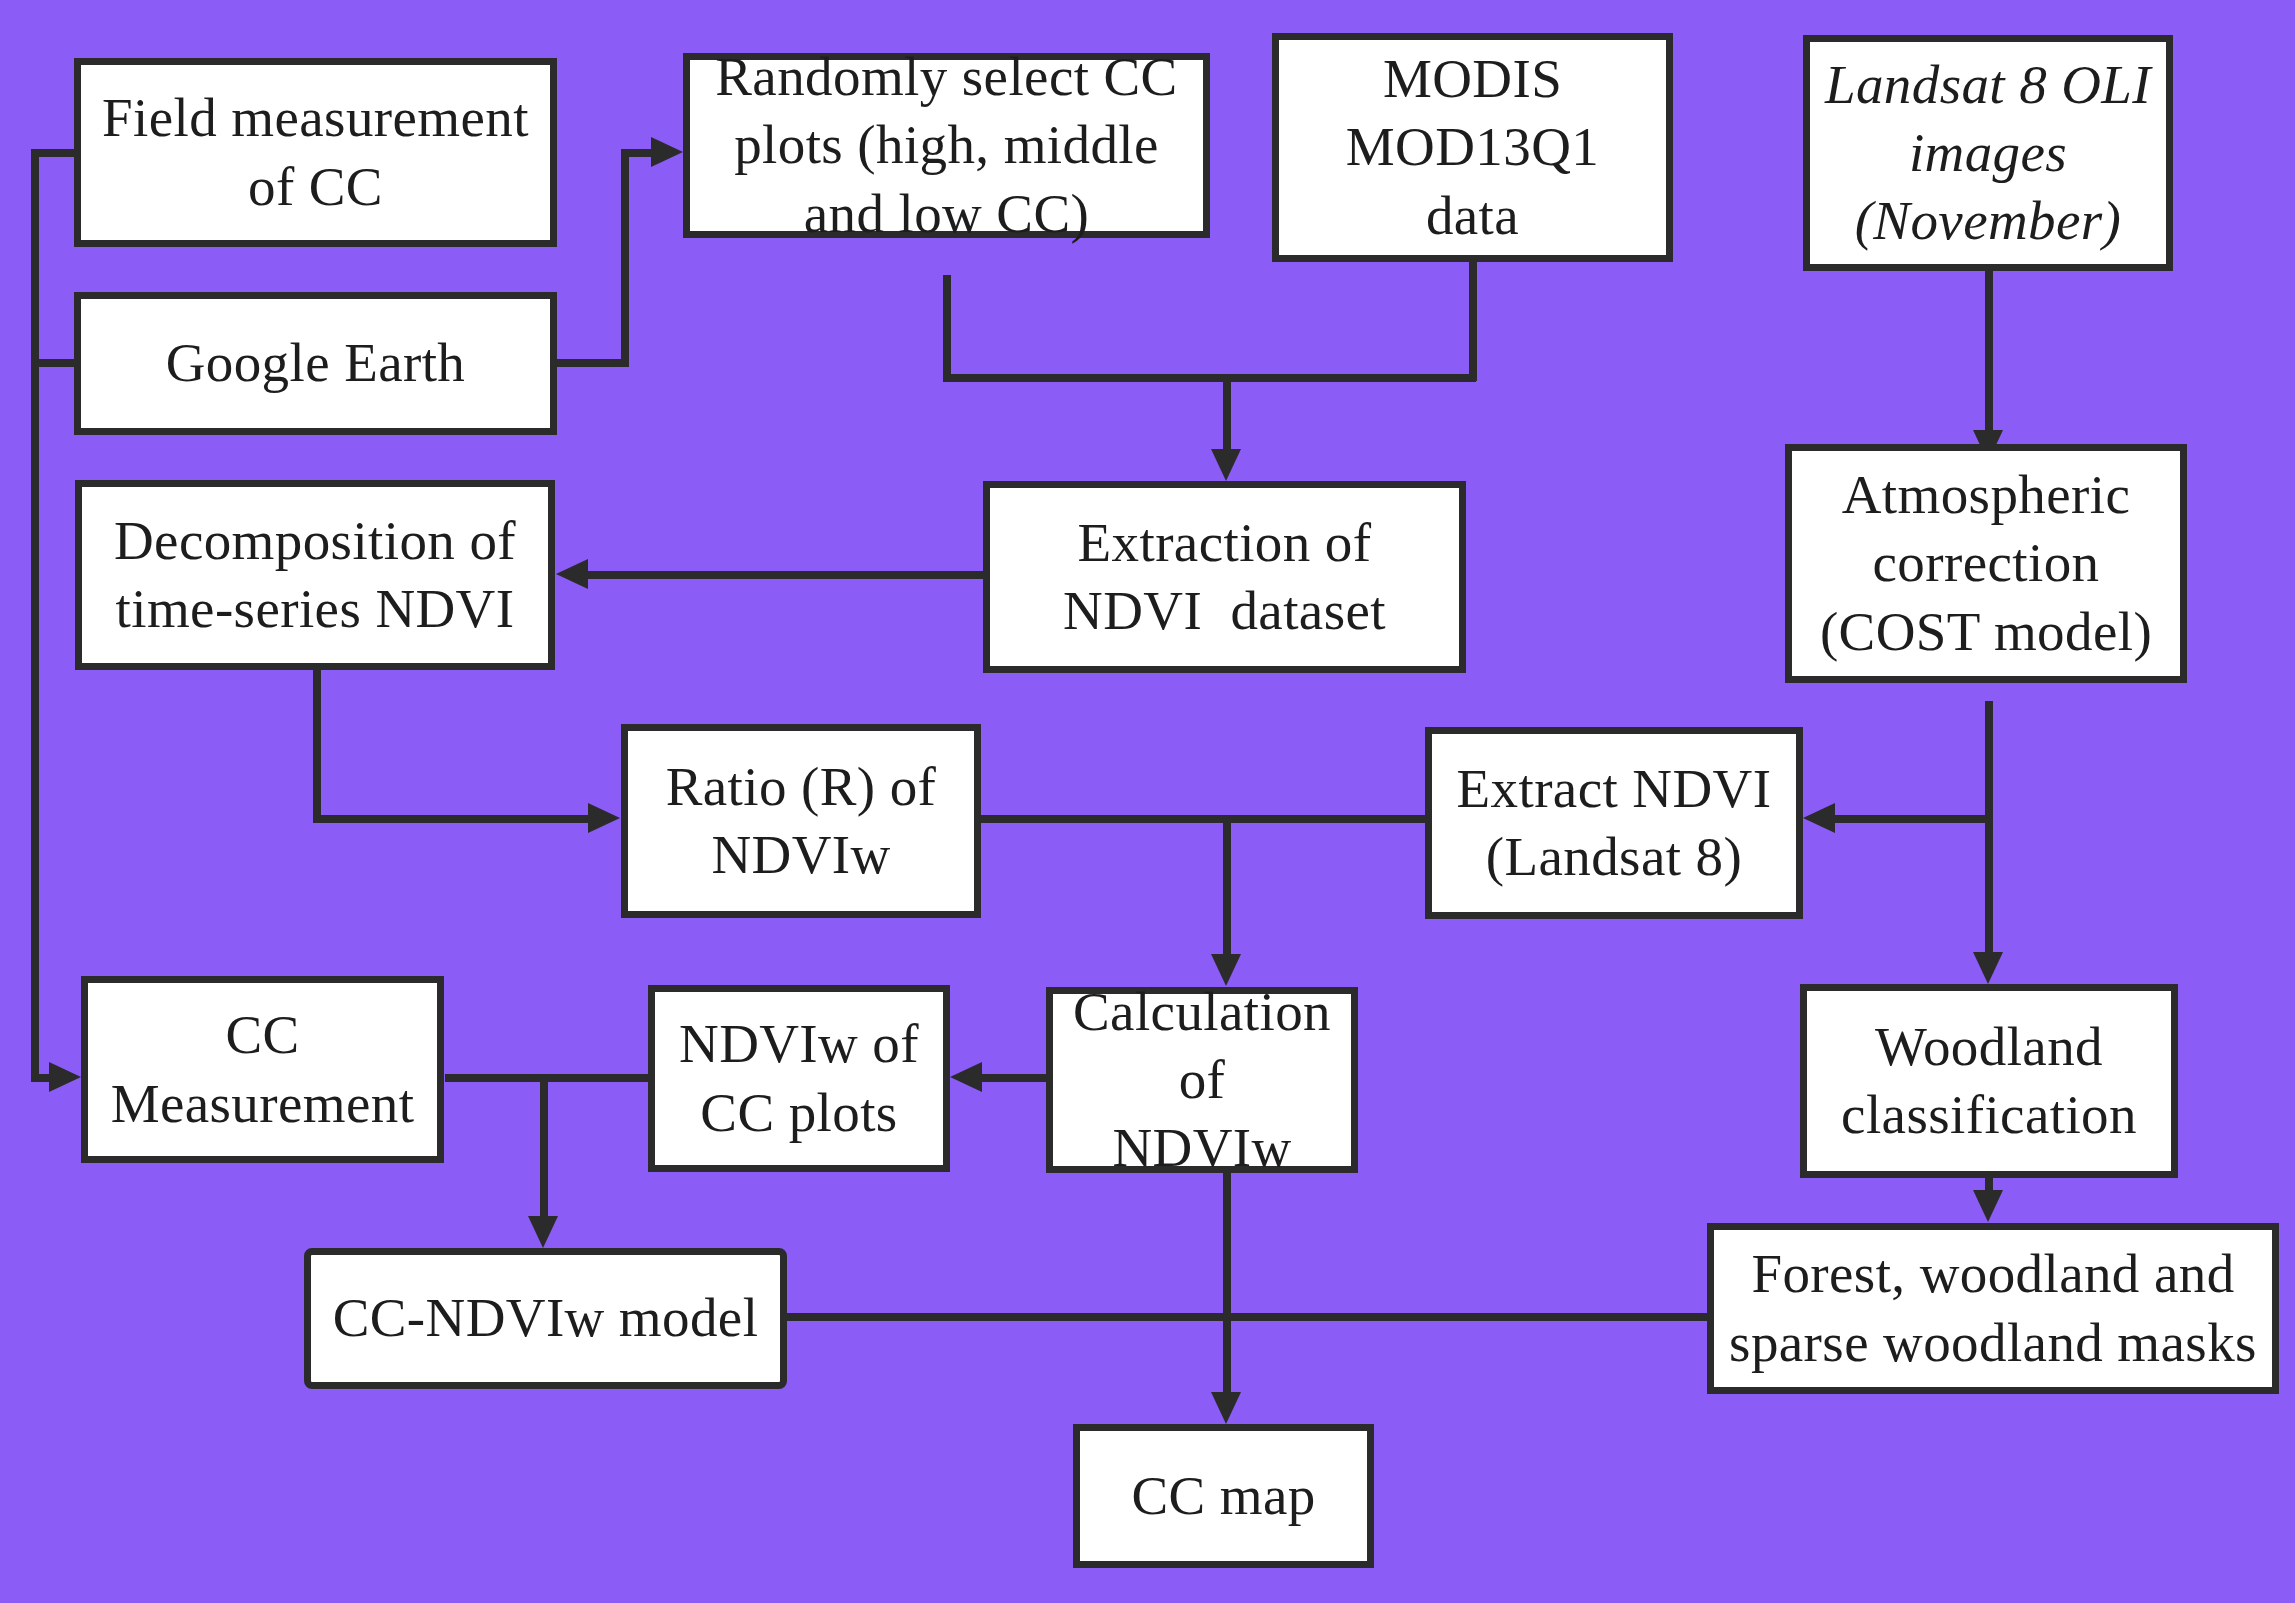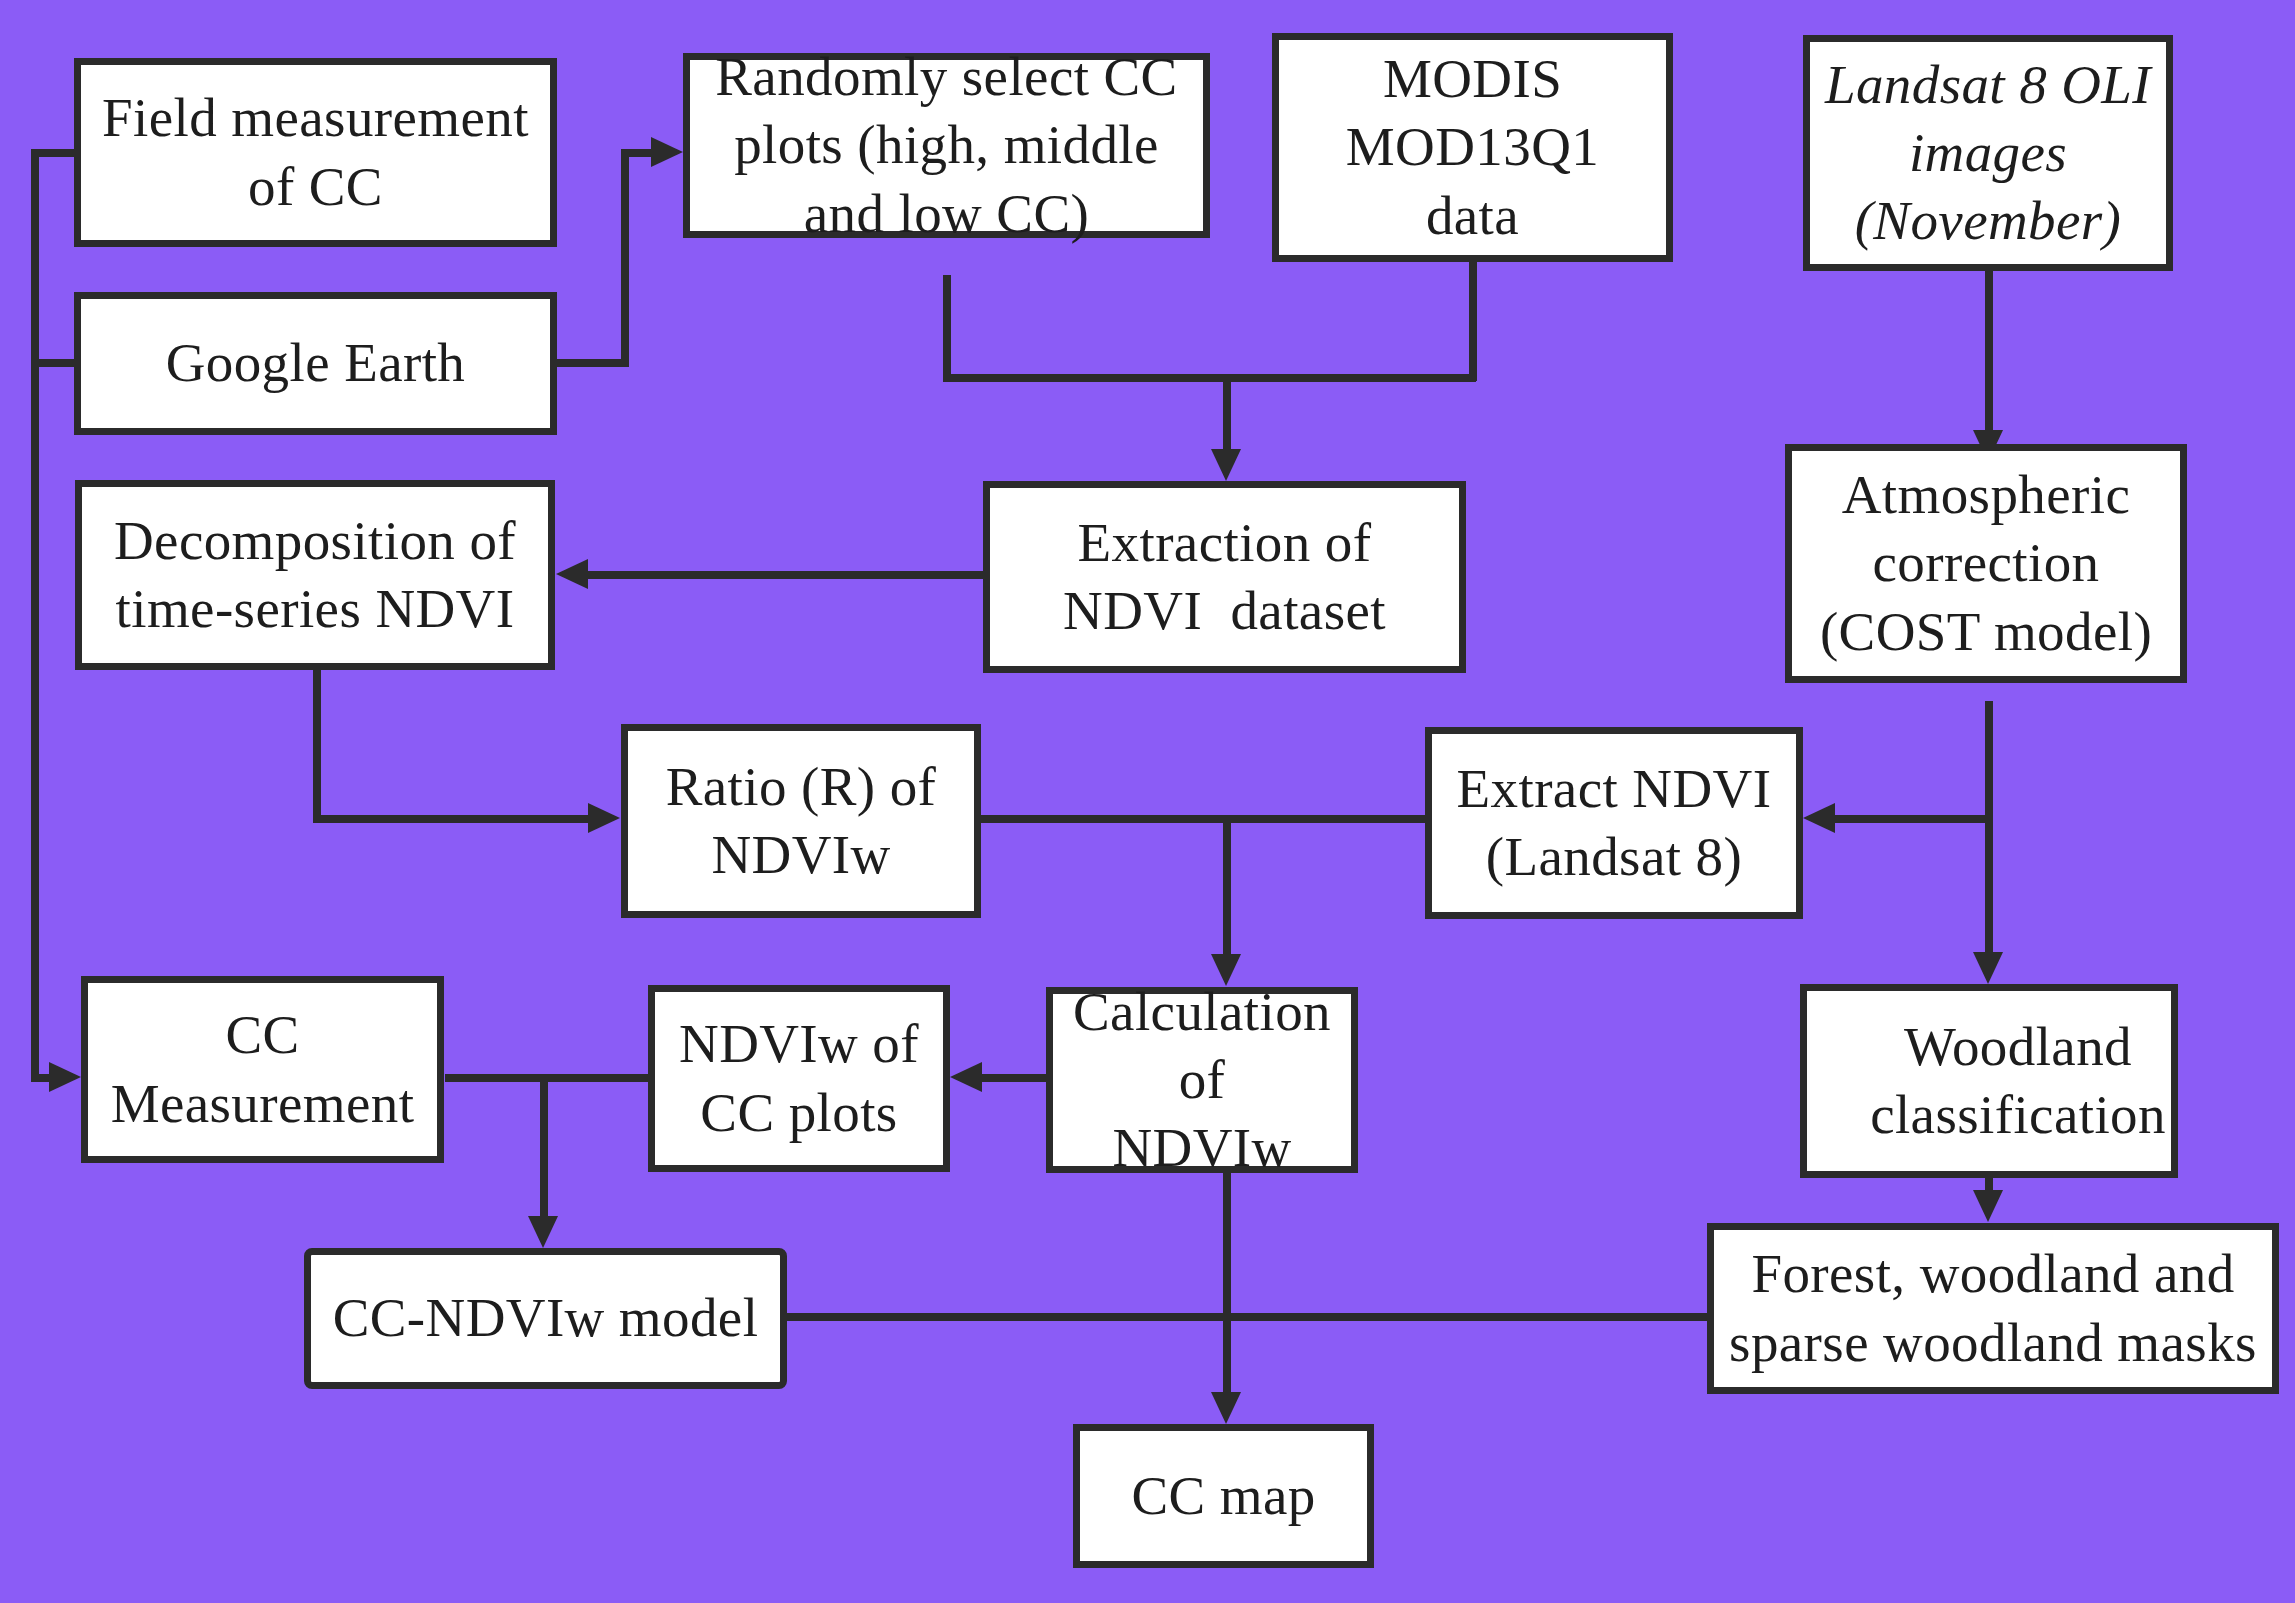--- a/index.html
+++ b/index.html
@@ -151,21 +151,21 @@
 Measurement</span>
       </div>
       <div class="box" style="left: 648px; top: 985px; width: 302px; height: 187px;">
         <span class="label">NDVIw of
 CC plots</span>
       </div>
       <div class="box" style="left: 1046px; top: 987px; width: 312px; height: 186px;">
         <span class="label">Calculation of
 NDVIw</span>
       </div>
-      <div class="box" style="left: 1800px; top: 984px; width: 378px; height: 194px; justify-content: flex-end;">
+      <div class="box" style="left: 1800px; top: 984px; width: 378px; height: 194px;">
         <span class="label">Woodland
 classification</span>
       </div>
       <div class="box" style="left: 304px; top: 1248px; width: 483px; height: 141px; border-radius: 8px;">
         <span class="label">CC-NDVIw model</span>
       </div>
       <div class="box" style="left: 1707px; top: 1223px; width: 572px; height: 171px;">
         <span class="label">Forest, woodland and
 sparse woodland masks</span>
       </div>

